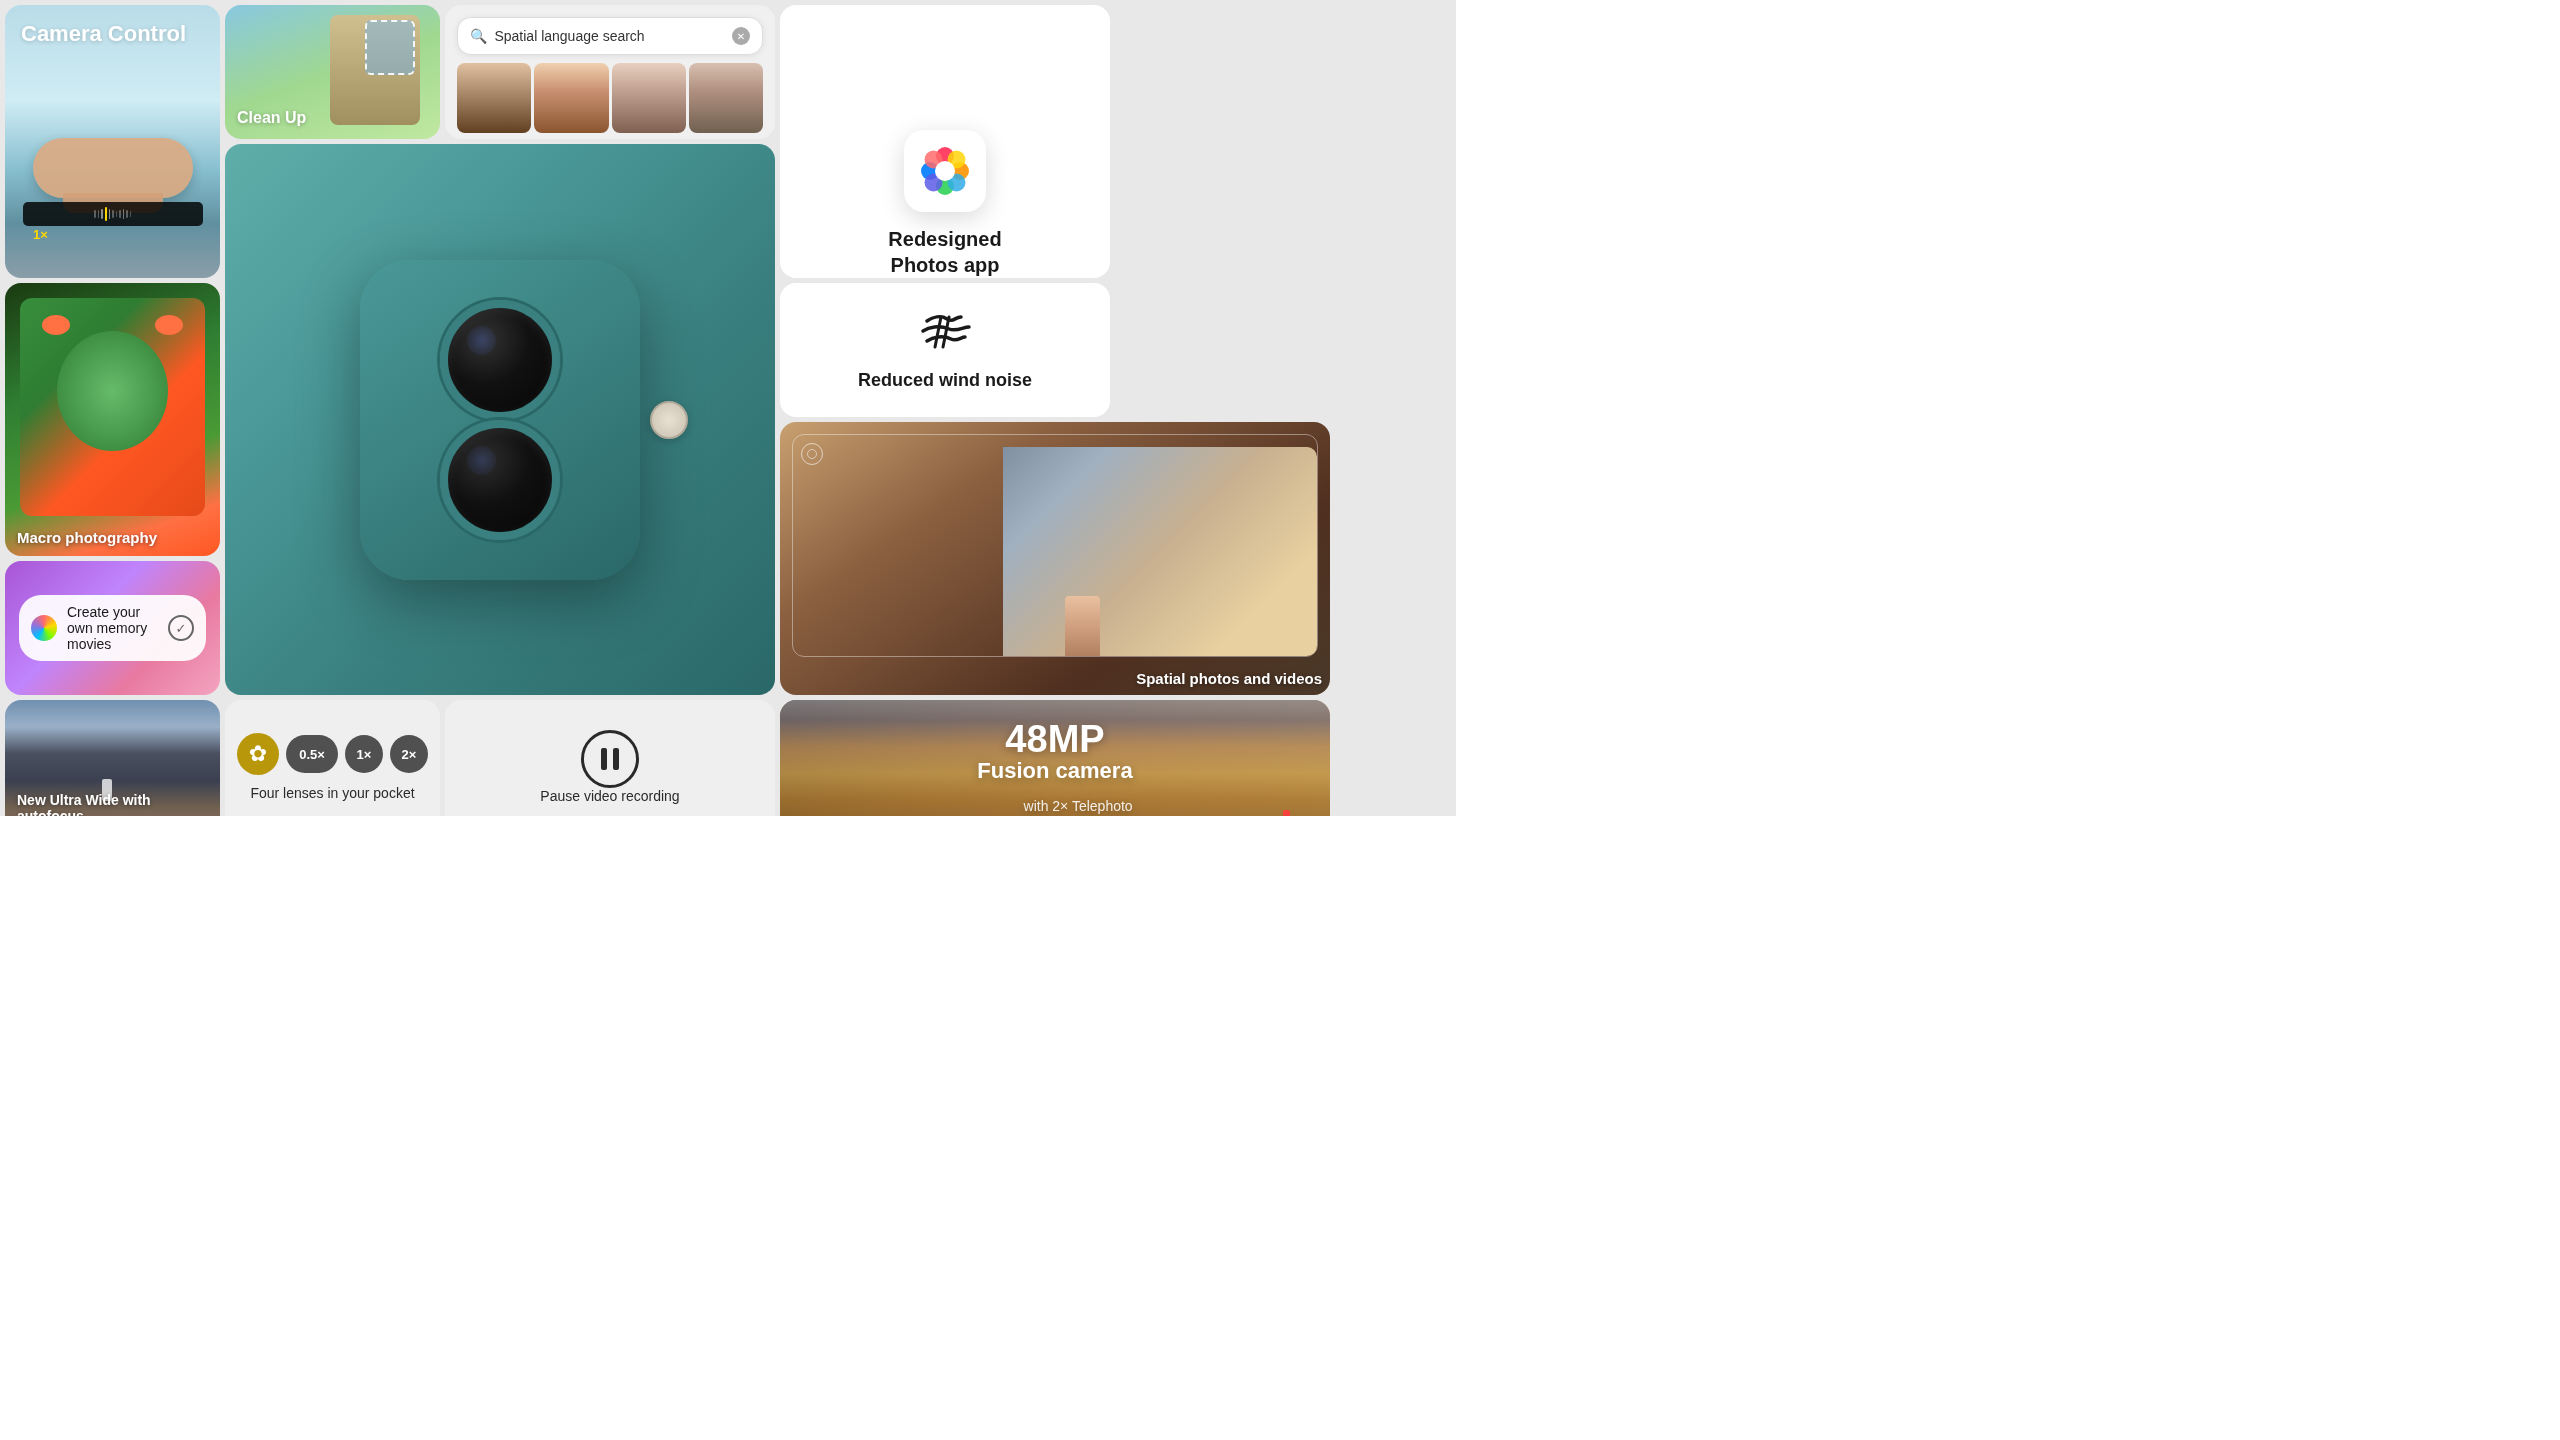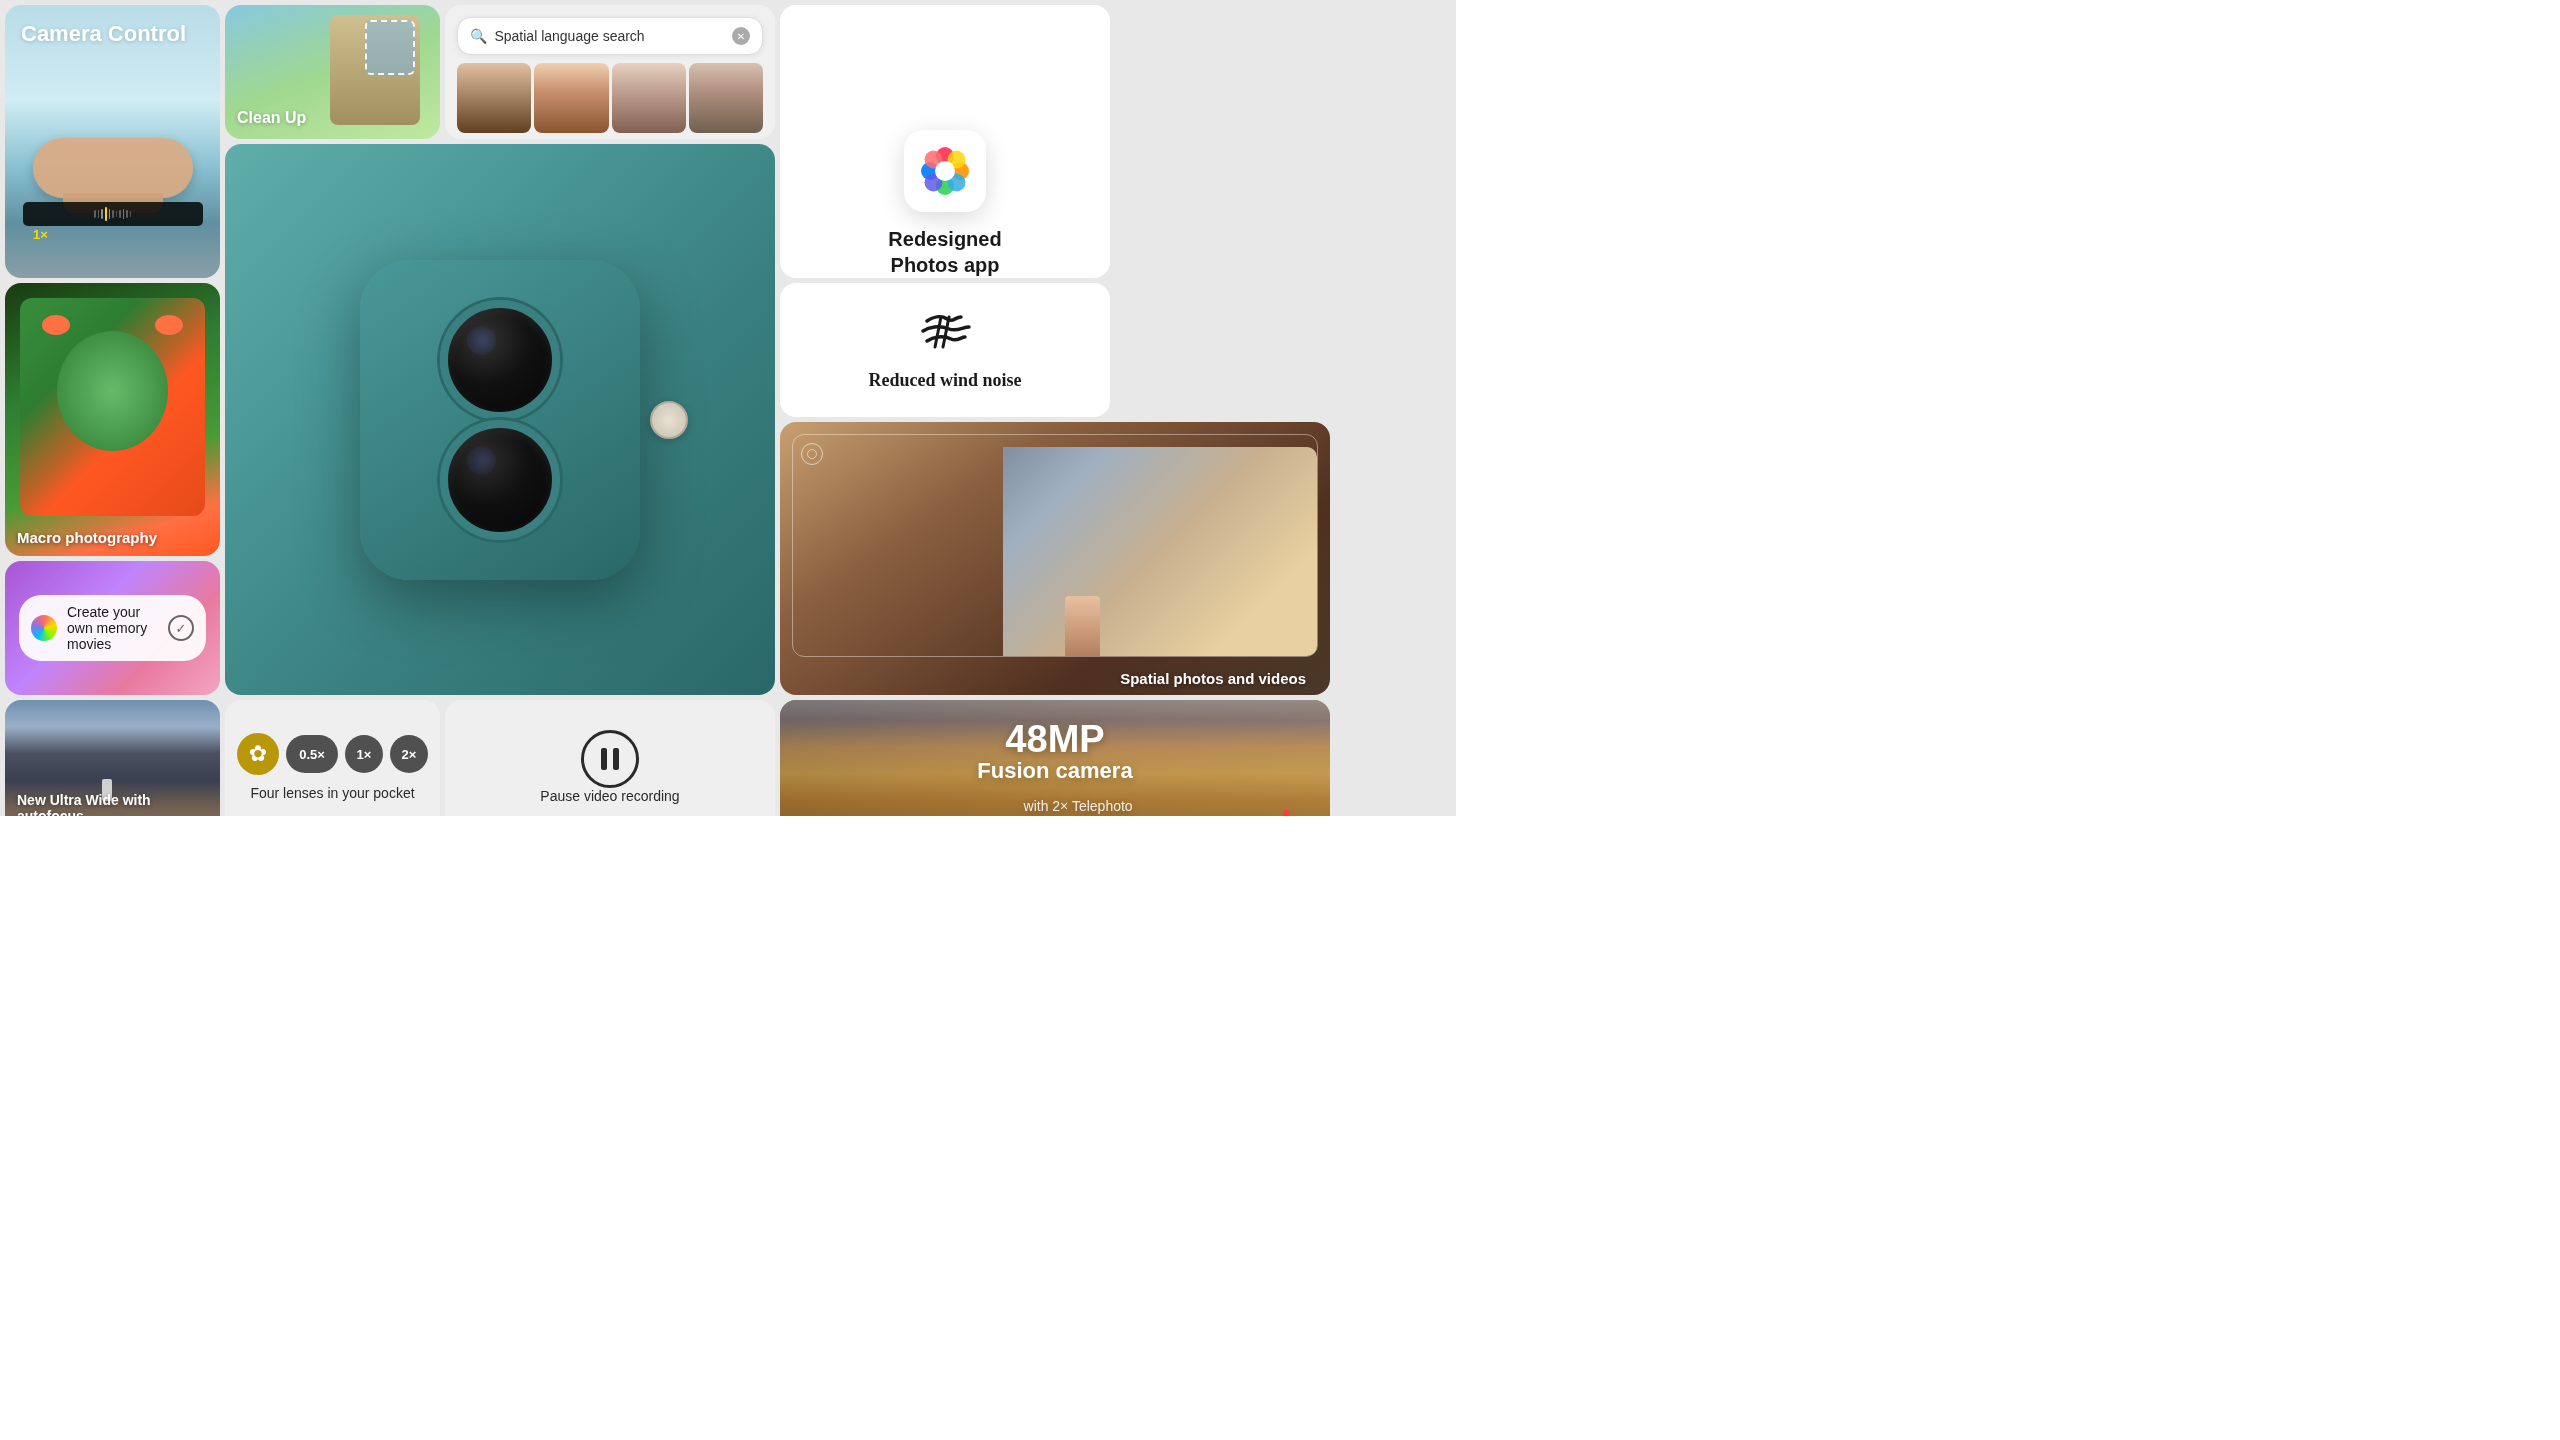--- a/index.html
+++ b/index.html
@@ -170,37 +170,37 @@
   <div class="gc" style="grid-column:4;grid-row:3;background:#fff;display:flex;flex-direction:column;align-items:center;justify-content:center;gap:10px;padding:14px;">
     <div style="font-size:44px;line-height:1;">
       <svg width="52" height="44" viewBox="0 0 52 44" fill="none">
         <path d="M8 12 C14 8, 22 6, 28 10 C34 14, 36 8, 42 8" stroke="#1a1a1a" stroke-width="3.5" stroke-linecap="round" fill="none"></path>
         <path d="M4 22 C10 18, 20 16, 30 20 C38 23, 44 18, 50 18" stroke="#1a1a1a" stroke-width="3.5" stroke-linecap="round" fill="none"></path>
         <path d="M8 32 C14 28, 24 26, 32 30 C38 33, 42 28, 46 28" stroke="#1a1a1a" stroke-width="3.5" stroke-linecap="round" fill="none"></path>
         <line x1="22" y1="8" x2="16" y2="38" stroke="#1a1a1a" stroke-width="3" stroke-linecap="round"></line>
         <line x1="30" y1="8" x2="24" y2="38" stroke="#1a1a1a" stroke-width="3" stroke-linecap="round"></line>
       </svg>
     </div>
-    <span style="font-size:18px;font-weight:700;color:#1a1a1a;text-align:center;font-family:Liberation Serif, serif;">Reduced wind noise</span>
+    <span style="font-size:18px;font-weight:700;color:#1a1a1a;text-align:center;">Reduced wind noise</span>
   </div>
 
   <div class="gc" style="grid-column:4/6;grid-row:4/6;background:linear-gradient(145deg,#c8a070 0%,#8B6040 30%,#503020 70%,#4a3828 100%);position:relative;">
 
     <div style="position:absolute;top:12px;left:12px;right:12px;bottom:38px;border:1.5px solid rgba(255,255,255,0.4);border-radius:12px;">
       <div style="position:absolute;top:8px;left:8px;display:flex;gap:5px;">
         <div style="width:22px;height:22px;border-radius:50%;border:1.5px solid rgba(255,255,255,0.6);display:flex;align-items:center;justify-content:center;">
           <div style="width:10px;height:10px;border-radius:50%;border:1px solid rgba(255,255,255,0.5);"></div>
         </div>
       </div>
 
       <div style="position:absolute;top:12px;right:0;bottom:0;width:60%;background:linear-gradient(135deg,#8090a0 0%,#a0b0c0 20%,#c8b090 50%,#e8d0a0 80%);border-radius:0 10px 10px 0;overflow:hidden;">
         <div style="position:absolute;bottom:0;left:20%;width:35px;height:60px;background:linear-gradient(180deg,#E8C0A0,#D0A080,#B08060);border-radius:4px 4px 0 0;"></div>
       </div>
     </div>
-    <span style="position:absolute;bottom:8px;right:24px;color:#fff;font-size:15px;font-weight:600;text-shadow:0 1px 4px rgba(0,0,0,0.5);">Spatial photos and videos</span>
+    <span style="position:absolute;bottom:8px;right:8px;color:#fff;font-size:15px;font-weight:600;text-shadow:0 1px 4px rgba(0,0,0,0.5);">Spatial photos and videos</span>
   </div>
 
   <div class="gc" style="grid-column:4/6;grid-row:6;background:linear-gradient(135deg,#704020 0%,#a06030 30%,#c07840 60%,#d09050 100%);position:relative;display:flex;align-items:center;justify-content:center;">
 
     <div style="position:absolute;inset:0;background:linear-gradient(180deg,#8090a0 0%,#6a7080 15%,#b09060 35%,#c0a050 55%,#a07830 75%,#806028 100%);opacity:0.7;"></div>
     <div style="position:relative;text-align:center;text-shadow:0 2px 8px rgba(0,0,0,0.3);">
       <div style="font-size:38px;font-weight:800;color:#fff;line-height:1;">48MP</div>
       <div style="font-size:22px;font-weight:700;color:#fff;line-height:1.2;">Fusion camera</div>
       <div style="font-size:14px;color:rgba(255,255,255,0.88);margin-top:13px;text-align:right;">with 2× Telephoto</div>
     </div>

